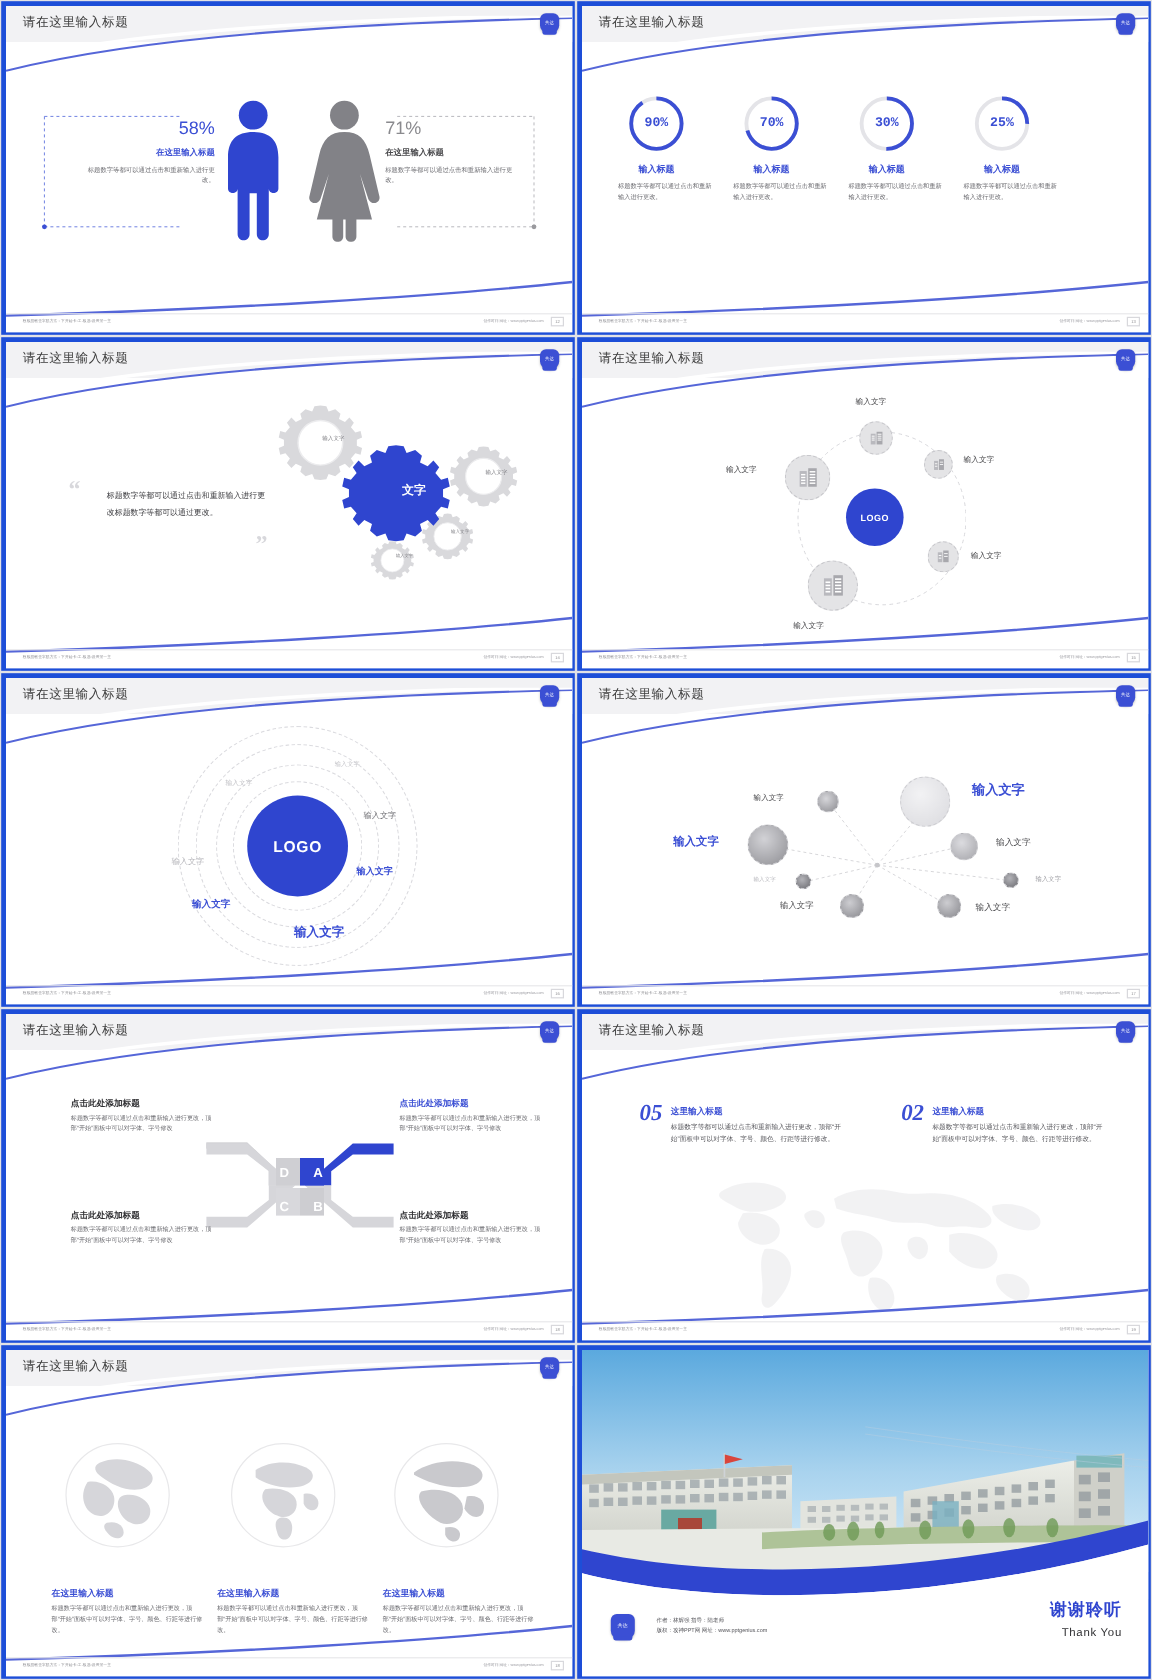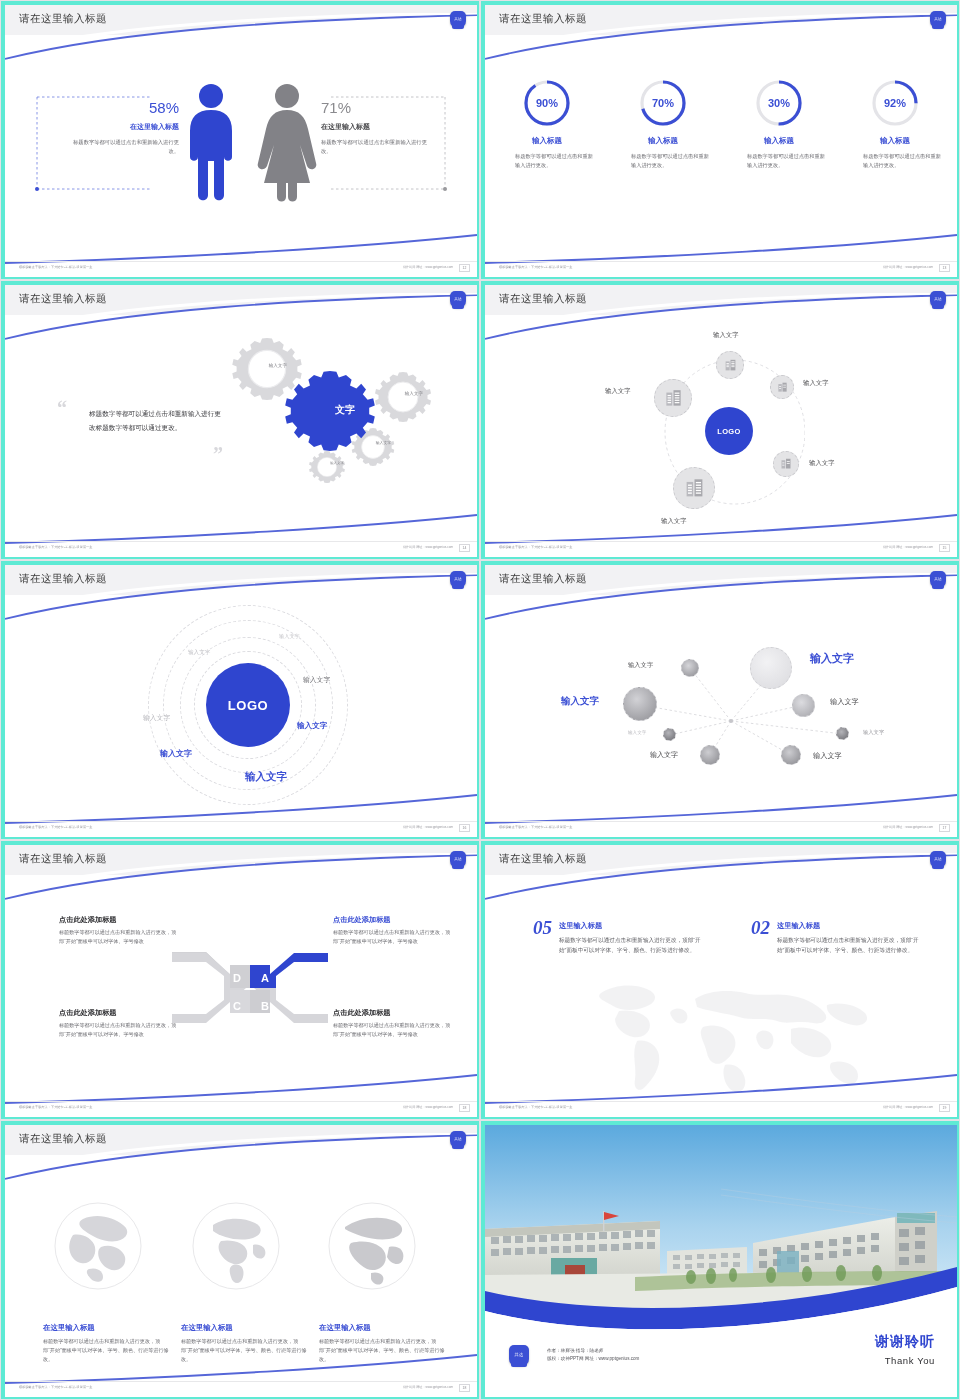--- a/index.html
+++ b/index.html
@@ -4,21 +4,21 @@
 <style>
   * { box-sizing: border-box; margin:0; padding:0; }
   body {
     width: 960px; height: 1400px;
     background: #e9e9ec;
     font-family: "Liberation Sans", "DejaVu Sans", sans-serif;
     overflow: hidden;
   }
   .grid { display: grid; grid-template-columns: 480px 480px; grid-template-rows: repeat(5, 280px); width:960px; height:1400px; }
 
-  .slide { position: relative; width: 480px; height: 280px; background: #5eead4; overflow: hidden; border: 1px solid #e2e2e6; }
+  .slide { position: relative; width: 480px; height: 280px; background: #1d4ed8; overflow: hidden; border: 1px solid #e2e2e6; }
   .canvas { position:absolute; left:4px; top:4px; width:472px; height:272px; background:#fff; overflow:hidden; }
 
   
   .hdr-band { position:absolute; left:0; top:0; width:100%; height:30px; background:#f2f2f4; }
   .hdr-curve { position:absolute; left:0; top:8px; width:100%; height:48px; overflow:hidden; }
   .slide-title { position:absolute; left:14px; top:7px; font-size:10.5px; color:#3b3b3b; letter-spacing:.5px; font-weight:500; }
 
   .badge { position:absolute; right:11px; top:6px; width:16px; height:17px; background:#3b4fd4;
            border-radius:5px 5px 7px 7px; display:flex; align-items:center; justify-content:center;
            box-shadow:0 1px 2px rgba(0,0,0,.25); }
@@ -35,21 +35,21 @@
   .bot-curve { position:absolute; left:0; bottom:10px; width:100%; height:34px; overflow:hidden;}
 
   
   .pct { font-size:15px; font-weight:normal; }
   .pct.blue { color:#3b4fd4; } .pct.gray{ color:#8a8a8e; }
   .sub-b { font-size:7px; font-weight:bold; color:#3b4fd4; }
   .sub-g { font-size:7px; font-weight:bold; color:#4a4a4d; }
   .body-txt { font-size:5.3px; color:#6b6b70; line-height:1.75; }
 
   
-  .donut-wrap{ position:absolute; top:72px; width:100%; display:flex; justify-content:space-between; padding:0 14px;}
+  .donut-wrap{ position:absolute; top:72px; width:100%; display:flex; justify-content:flex-start; padding:0 14px;font-family:Liberation Mono, monospace;}
   .donut-col{ width:96px; text-align:center;}
   .donut{ position:relative; width:52px; height:52px; margin:0 auto;}
   .donut .val{ position:absolute; inset:0; display:flex; align-items:center; justify-content:center;
                font-size:11px; font-weight:bold; color:#3b4fd4;}
   .donut-lab{ margin-top:7px; font-size:7.5px; font-weight:bold; color:#3b4fd4;}
   .donut-desc{ margin-top:6px; font-size:5.2px; color:#6b6b70; line-height:1.75; text-align:left; padding-left:16px;}
 
   
   .gear-lab{ font-size:4.6px; color:#7d7d82; text-align:right; line-height:1.3;}
   .gear-lab.w{ color:#fff; font-size:10px; font-weight:bold;}
@@ -204,21 +204,21 @@
           </div>
           <div class="donut-lab">输入标题</div>
           <div class="donut-desc">标题数字等都可以通过点击和重新输入进行更改。</div>
         </div>
         <div class="donut-col">
           <div class="donut">
             <svg width="52" height="52" viewBox="0 0 52 52">
               <circle cx="26" cy="26" r="21" fill="none" stroke="#e4e4e8" stroke-width="3.2"></circle>
               <circle cx="26" cy="26" r="21" fill="none" stroke="#3b4fd4" stroke-width="3.2" stroke-dasharray="33 99" stroke-linecap="butt" transform="rotate(-90 26 26)"></circle>
             </svg>
-            <div class="val">92%</div>
+            <div class="val">25%</div>
           </div>
           <div class="donut-lab">输入标题</div>
           <div class="donut-desc">标题数字等都可以通过点击和重新输入进行更改。</div>
         </div>
       </div>
 
       <div class="bot-curve">
         <svg width="472" height="34" viewBox="0 0 472 34" preserveAspectRatio="none">
           <path d="M472,4 C360,16 180,26 0,31 L0,34 L472,34 Z" fill="#ffffff"></path>
           <path d="M472,2 C360,14 180,25 0,30" stroke="#5566d8" stroke-width="2" fill="none"></path>

